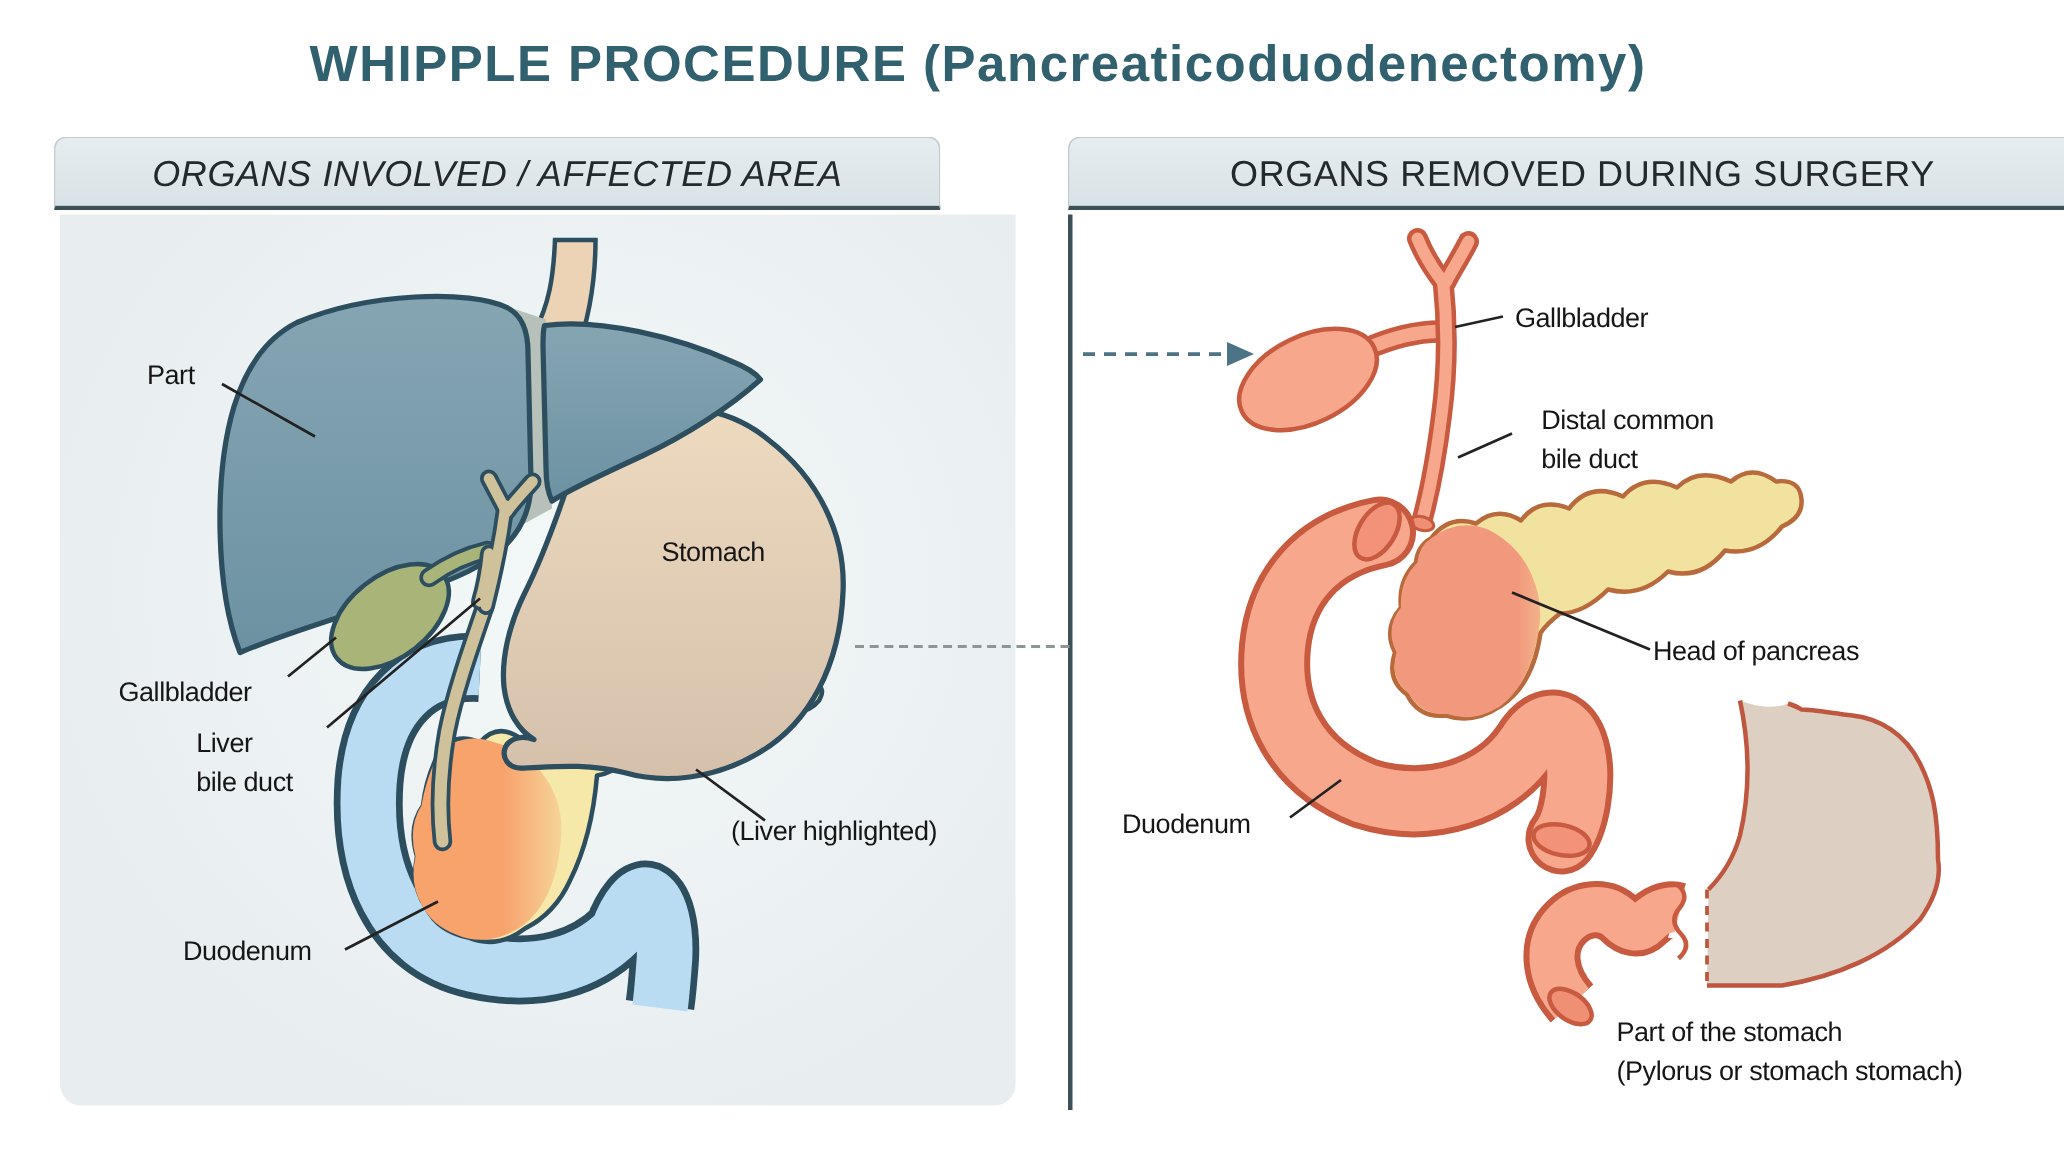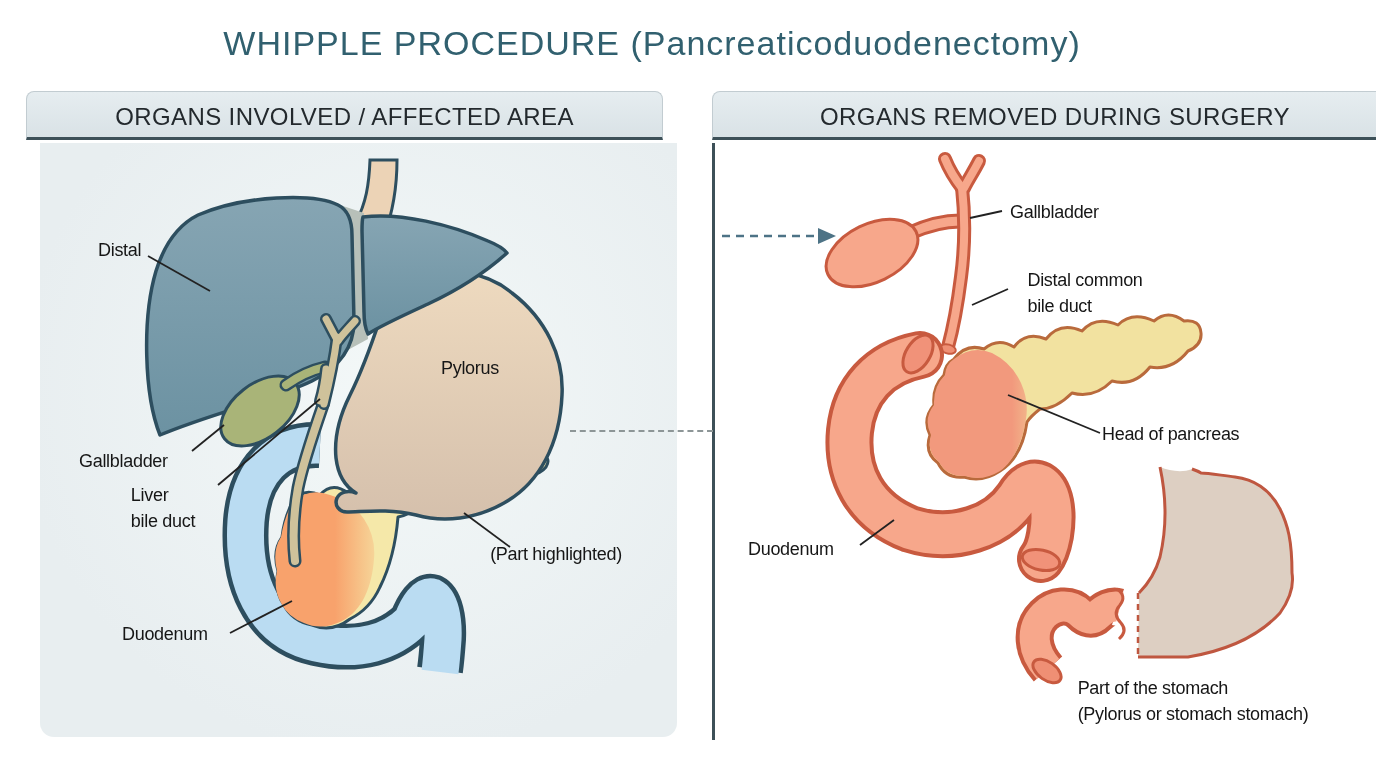--- a/index.html
+++ b/index.html
@@ -1,25 +1,25 @@
 <!DOCTYPE html>
 <html><head>
 <meta charset="utf-8">
 <style>
   html,body{margin:0;padding:0;background:#ffffff;}
   #stage{position:relative;width:1376px;height:768px;background:#ffffff;overflow:hidden;
          font-family:"Liberation Sans", sans-serif;}
   .title{position:absolute;left:0;top:24px;width:1304px;text-align:center;
-         font-size:34px;font-weight:400;letter-spacing:1px;color:#31606f;}
+         font-size:34px;font-weight:700;letter-spacing:1px;color:#31606f;}
   .hdr{position:absolute;height:49px;line-height:49px;text-align:center;
        font-size:24px;font-weight:500;color:#23292d;letter-spacing:.4px;
        background:linear-gradient(#e6edf0,#d9e2e6);
        border:1px solid #c2ccd1;border-bottom:3px solid #3d5058;
        border-radius:8px 8px 0 0;box-sizing:border-box;}
-  .hdr-left{left:26px;top:91px;width:637px;}
+  .hdr-left{left:36px;top:91px;width:591px;font-style:italic;}
   .hdr-right{left:712px;top:91px;width:686px;}
   .panel-left-bg{position:absolute;left:40px;top:143px;width:637px;height:594px;
        background:radial-gradient(ellipse at 55% 42%, #f3f8f8 0%, #e8eef0 75%);
        border-radius:0 0 14px 14px;}
   .v-divider{position:absolute;left:712px;top:143px;width:3px;height:597px;background:#3d5058;}
   .svg-abs{position:absolute;}
   .lbl{position:absolute;font-size:18px;letter-spacing:-0.3px;color:#161616;
        line-height:26px;white-space:nowrap;}
   .lbl.center{transform:translateX(-50%);}
   .dash-connector{position:absolute;left:570px;top:430px;width:143px;height:0;
@@ -196,29 +196,29 @@
     </g>
 
     <g stroke="#222" stroke-width="1.8">
       <line x1="288" y1="68" x2="256" y2="75"></line>
       <line x1="294" y1="146" x2="258" y2="162"></line>
       <line x1="294" y1="252" x2="386" y2="290"></line>
       <line x1="146" y1="402" x2="180" y2="377"></line>
     </g>
   </svg>
 
-  <div class="lbl" style="left:98px;top:237px">Distal</div>
-  <div class="lbl" style="left:441px;top:355px">Pylorus</div>
+  <div class="lbl" style="left:98px;top:237px">Part</div>
+  <div class="lbl" style="left:441px;top:355px">Stomach</div>
   <div class="lbl" style="left:79px;top:448px">Gallbladder</div>
   <div class="lbl center" style="left:163px;top:482px">
     <div>Liver</div>
     <div>bile duct</div>
   </div>
   <div class="lbl center" style="left:556px;top:541px">
-    <div>(Part highlighted)</div>
+    <div>(Liver highlighted)</div>
   </div>
   <div class="lbl" style="left:122px;top:621px">Duodenum</div>
 
   <div class="lbl" style="left:1010px;top:199px">Gallbladder</div>
   <div class="lbl center" style="left:1085px;top:267px">
     <div>Distal common</div>
     <div>bile duct</div>
   </div>
   <div class="lbl" style="left:1102px;top:421px">Head of pancreas</div>
   <div class="lbl" style="left:748px;top:536px">Duodenum</div>

